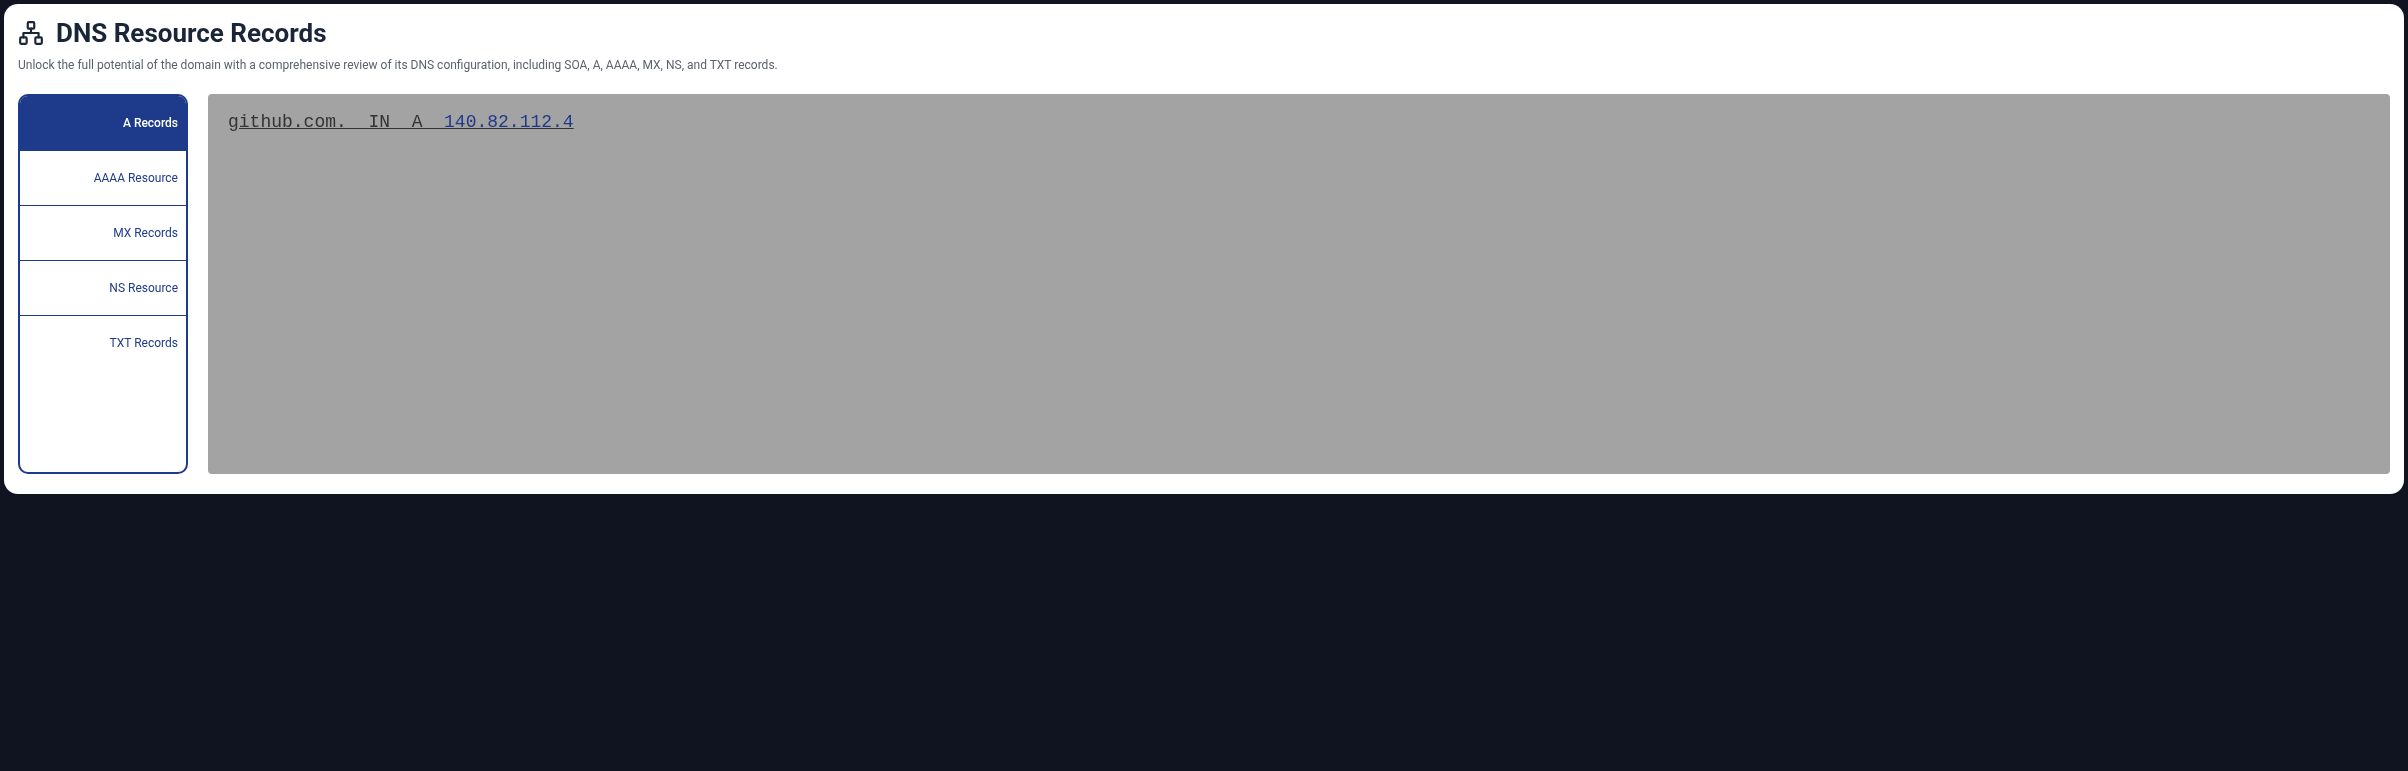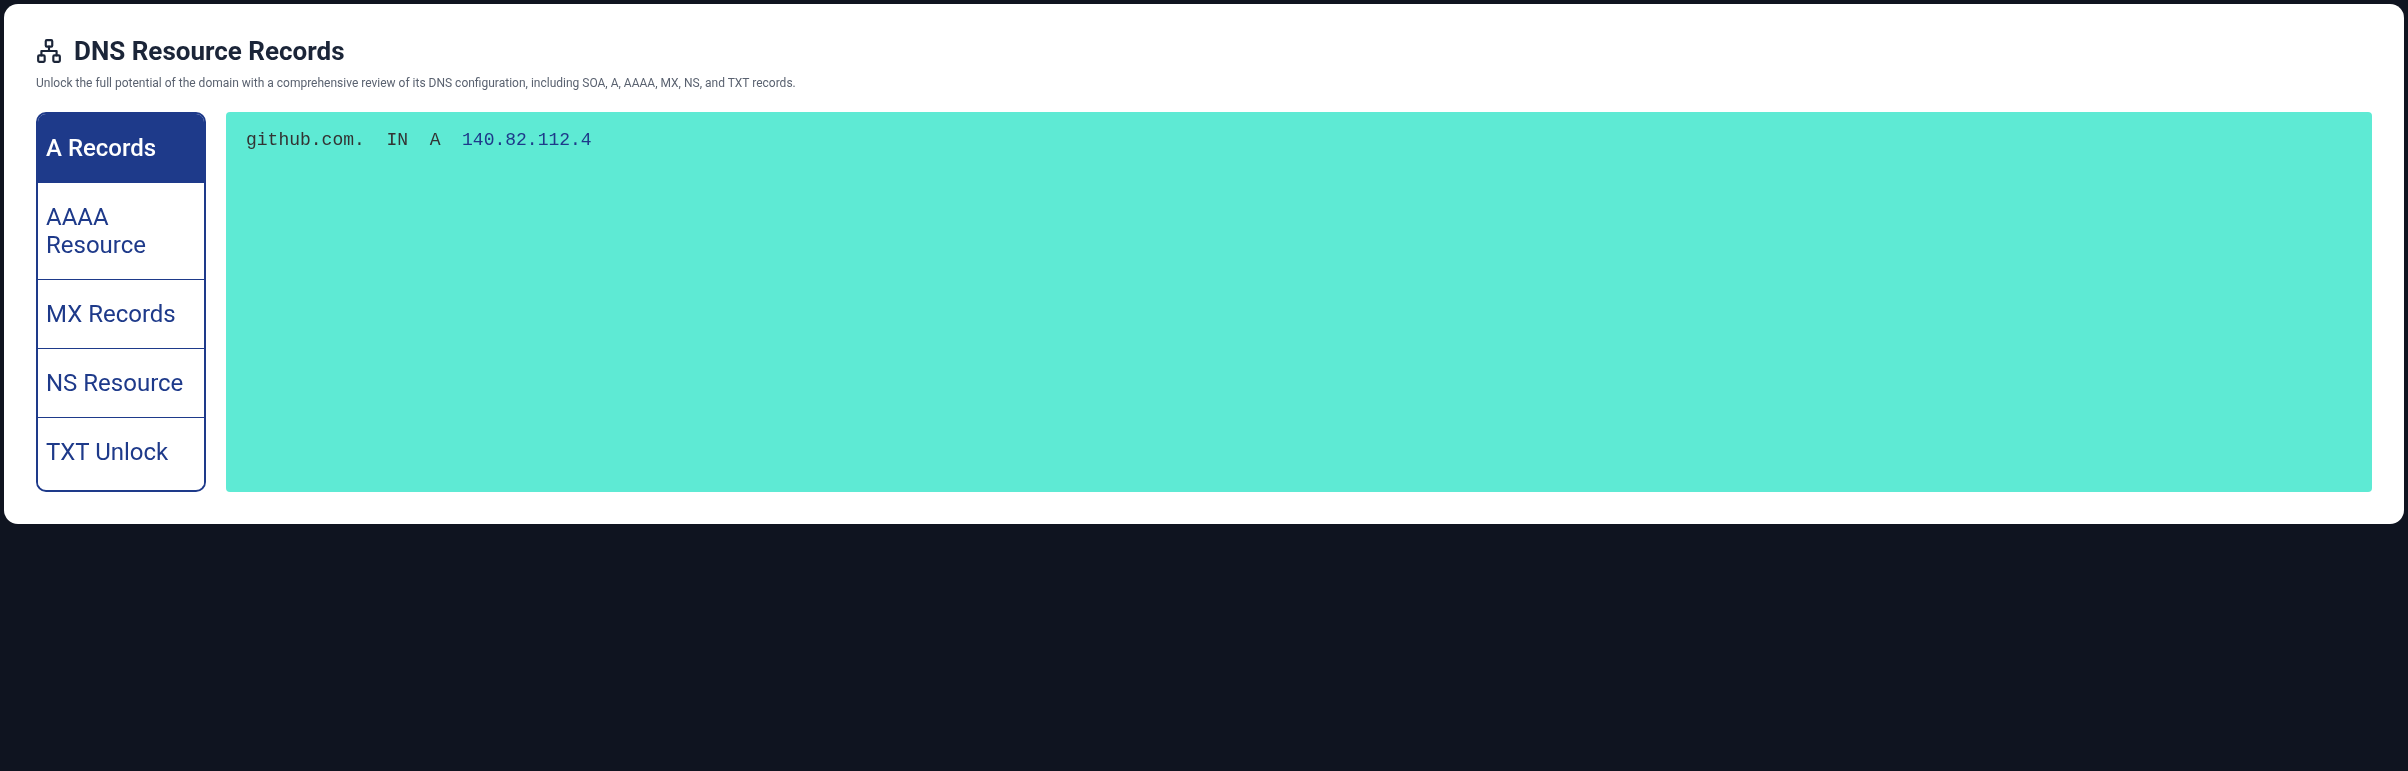--- a/index.html
+++ b/index.html
@@ -8,21 +8,21 @@
       box-sizing: border-box;
     }
     body {
       font-family: -apple-system, BlinkMacSystemFont, "Segoe UI", Roboto, Helvetica, Arial, sans-serif;
       background: #0f1420;
       padding: 4px;
     }
     .panel {
       background: #ffffff;
       border-radius: 14px;
-      padding: 32px;
+      padding: 14px;
       min-height: 490px;
     }
     .header-row {
       display: flex;
       align-items: center;
       gap: 12px;
       margin-bottom: 10px;
     }
     .header-icon {
       width: 26px;
@@ -49,46 +49,47 @@
       flex-shrink: 0;
       display: flex;
       flex-direction: column;
       border: 2px solid #1e3a8a;
       border-radius: 10px;
       overflow: hidden;
     }
     .tab-item {
       background: #ffffff;
       color: #1e3a8a;
-      font-size: 24px;
+      font-size: 12px;
       font-weight: 400;
-      text-align: left;
+      text-align: right;
       padding: 20px 8px;
       border-bottom: 1px solid #1e3a8a;
       cursor: pointer;
       user-select: none;
     }
     .tab-item:last-child {
       border-bottom: none;
     }
     .tab-item.active {
       background: #1e3a8a;
       color: #ffffff;
       font-weight: 500;
     }
     .record-area {
       flex: 1;
-      background: #5eead4;
+      background: #a3a3a3;
       border-radius: 4px;
       padding: 18px 20px;
       font-family: "SFMono-Regular", Consolas, "Liberation Mono", Menlo, monospace;
       font-size: 18px;
       color: #333333;
       white-space: pre;
       min-height: 380px;
+      text-decoration: underline;
     }
     .record-value-link {
       color: #1e3a8a;
     }
   </style>
 </head>
 <body>
 
 <div class="panel">
   <div class="header-row">
@@ -113,19 +114,19 @@
       <div class="tab-item">
         <span>AAAA Resource</span>
       </div>
       <div class="tab-item">
         <span>MX Records</span>
       </div>
       <div class="tab-item">
         <span>NS Resource</span>
       </div>
       <div class="tab-item">
-        <span>TXT Unlock</span>
+        <span>TXT Records</span>
       </div>
     </div>
 
     <div class="record-area"><span>github.com.  IN  A  </span><span class="record-value-link">140.82.112.4</span></div>
   </div>
 </div>
 
 </body></html>

